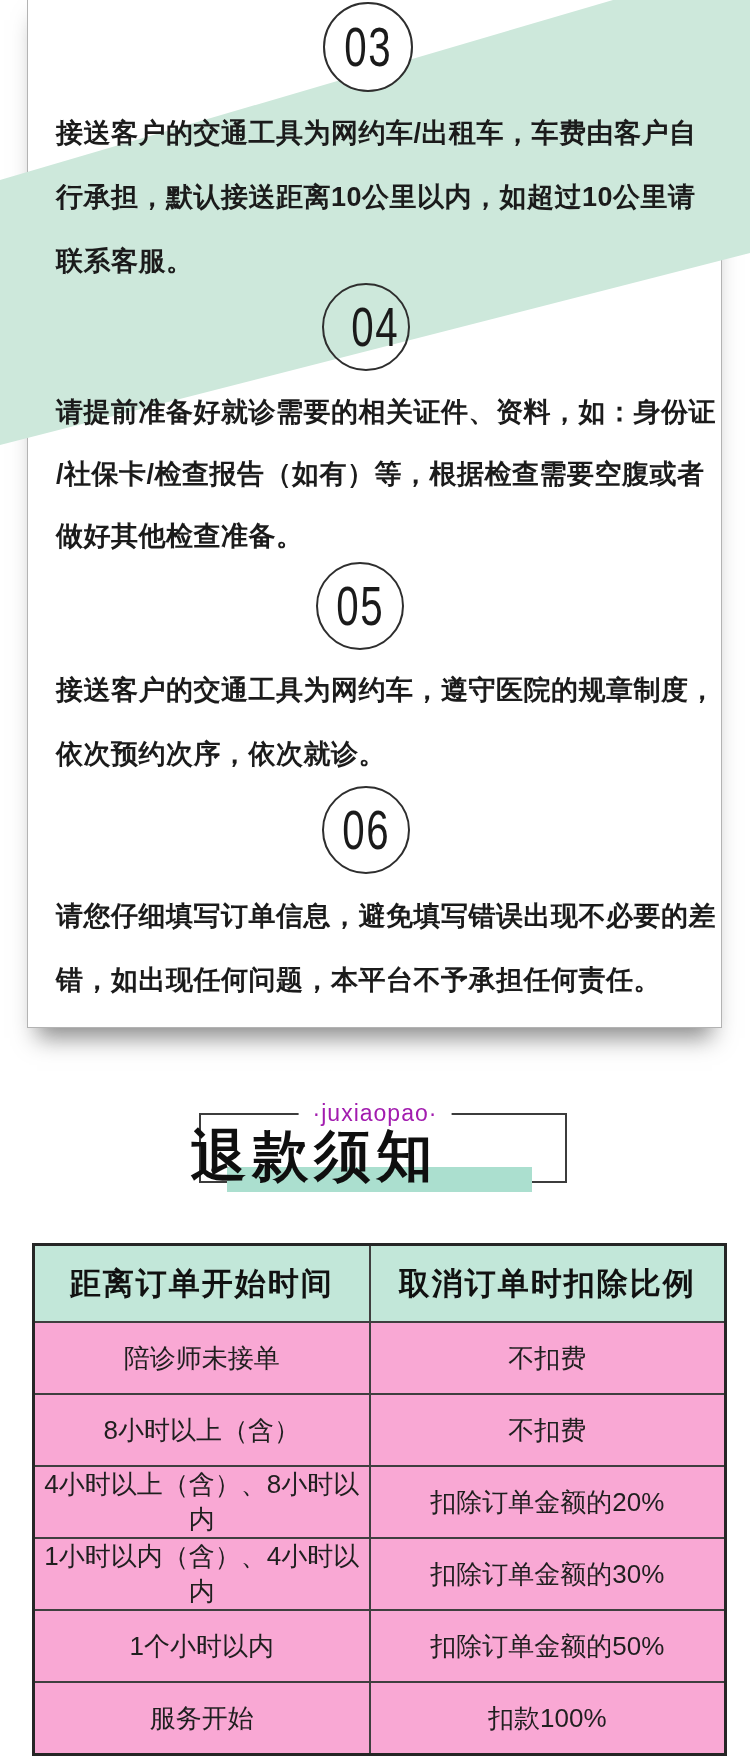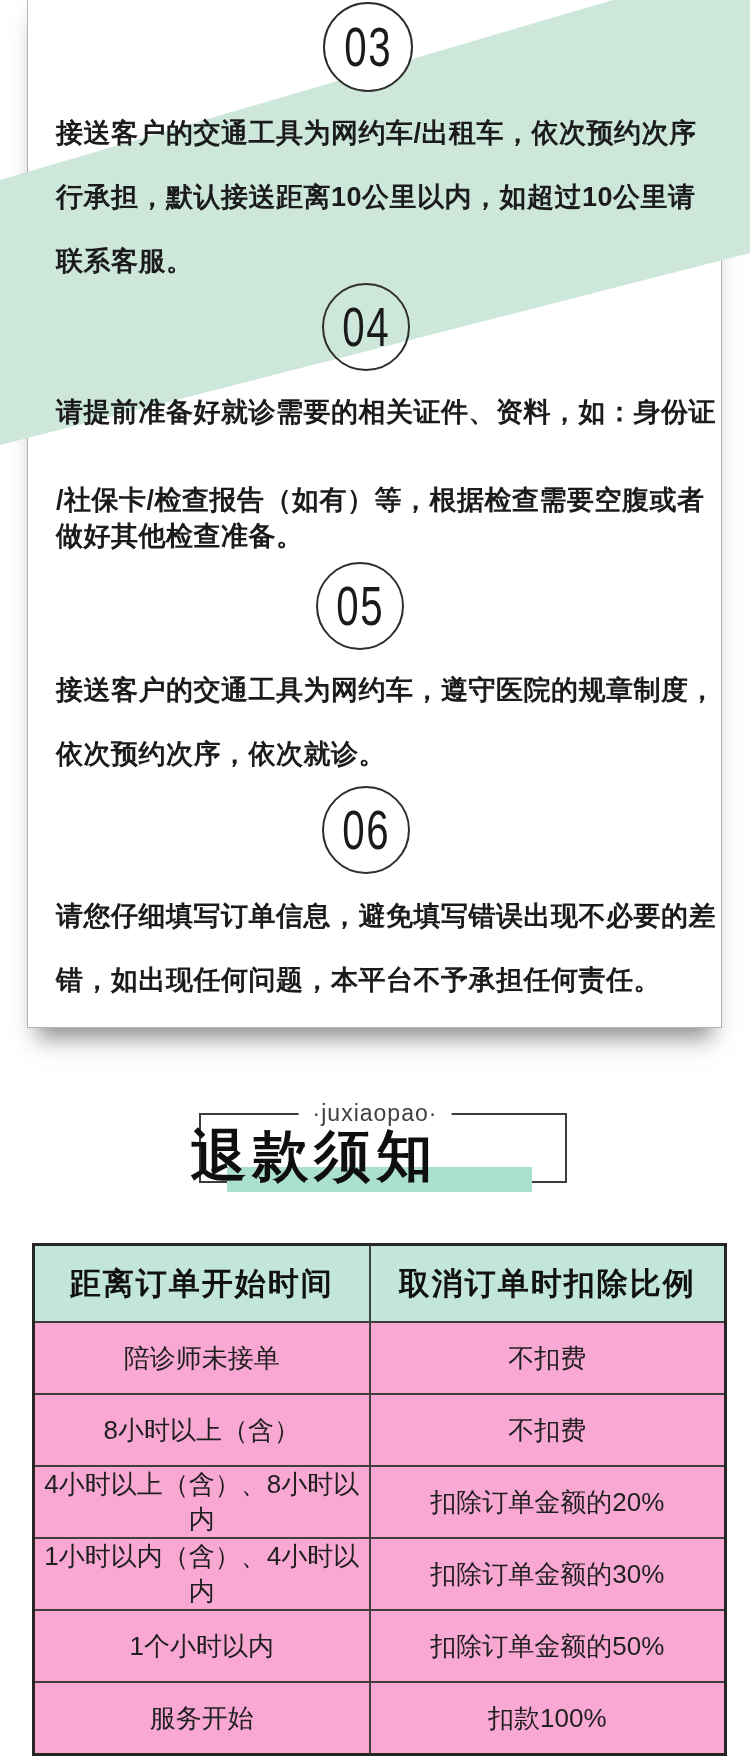--- a/index.html
+++ b/index.html
@@ -15,43 +15,43 @@
         clip-path:polygon(0px 180px,613px 0px,750px 0px,750px 253px,0px 445px);z-index:2;}
 
   .content{position:absolute;left:0;top:0;width:750px;height:1760px;z-index:3;}
 
   
   .circle{position:absolute;border:2px solid #2e2e2e;border-radius:50%;
           display:flex;align-items:center;justify-content:center;box-sizing:border-box;}
   .circle span{font-size:56px;font-weight:400;color:#1a1a1a;letter-spacing:2px;
                transform:scaleX(0.72);line-height:1;}
   .c03{left:323px;top:2px;width:90px;height:90px;background:#ffffff;}
-  .c04{left:322px;top:283px;width:88px;height:88px;background:transparent;}
+  .c04{left:322px;top:283px;width:88px;height:88px;background:transparent;justify-content:flex-end;}
   .c05{left:316px;top:562px;width:88px;height:88px;background:transparent;}
   .c06{left:322px;top:786px;width:88px;height:88px;background:transparent;}
 
   
   .pline{position:absolute;left:56px;height:40px;line-height:40px;white-space:nowrap;
          font-size:27px;font-weight:600;color:#1b1b1b;letter-spacing:0.5px;}
   .p03a{top:113px;} .p03b{top:177px;} .p03c{top:241px;}
-  .p04a{top:392px;} .p04b{top:454px;margin-top:26px;} .p04c{top:516px;}
+  .p04a{top:392px;} .p04b{top:454px;} .p04c{top:516px;}
   .p05a{top:670px;} .p05b{top:734px;}
   .p06a{top:896px;} .p06b{top:960px;}
 
   
   .brand-rect{position:absolute;left:199px;top:1113px;width:368px;height:70px;
               border:2px solid #3c3c3c;box-sizing:border-box;z-index:3;}
   .green-bar{position:absolute;left:227px;top:1167px;width:305px;height:25px;
              background:#abdfcf;z-index:4;}
   .refund-title{position:absolute;left:0;top:1128px;width:629px;text-align:center;
                 font-size:56px;line-height:56px;font-weight:900;color:#0f0f0f;
                 letter-spacing:6px;z-index:5;}
   .brand-label{position:absolute;top:1100px;left:50%;transform:translateX(-50%);
                background:#ffffff;padding:0 14px;font-size:23px;line-height:26px;
-               color:#404040;letter-spacing:1px;z-index:6;white-space:nowrap;}
+               color:#a21caf;letter-spacing:1px;z-index:6;white-space:nowrap;}
 
   
   .refund-table{position:absolute;left:32px;top:1243px;width:692px;
                 border-collapse:collapse;z-index:3;table-layout:fixed;}
   .refund-table th,.refund-table td{border:2px solid #3f3f3f;text-align:center;
                 vertical-align:middle;padding:0;}
   .refund-table{border:3px solid #262626;}
   .refund-table th{height:75px;background:#c2e7d9;font-size:31px;font-weight:800;
                 color:#111111;letter-spacing:2px;margin-top:48px;}
   .refund-table td{height:70px;font-size:26px;font-weight:500;color:#1f1f1f;
@@ -63,21 +63,21 @@
 <div id="page">
 
   <div class="card"></div>
   <div class="band"></div>
 
   <div class="content">
 
     <div class="circle c03">
       <span>03</span>
     </div>
-    <div class="pline p03a">接送客户的交通工具为网约车/出租车，依次预约次序</div>
+    <div class="pline p03a">接送客户的交通工具为网约车/出租车，车费由客户自</div>
     <div class="pline p03b">行承担，默认接送距离10公里以内，如超过10公里请</div>
     <div class="pline p03c">联系客服。</div>
 
     <div class="circle c04">
       <span>04</span>
     </div>
     <div class="pline p04a">请提前准备好就诊需要的相关证件、资料，如：身份证</div>
     <div class="pline p04b">/社保卡/检查报告（如有）等，根据检查需要空腹或者</div>
     <div class="pline p04c">做好其他检查准备。</div>
 

